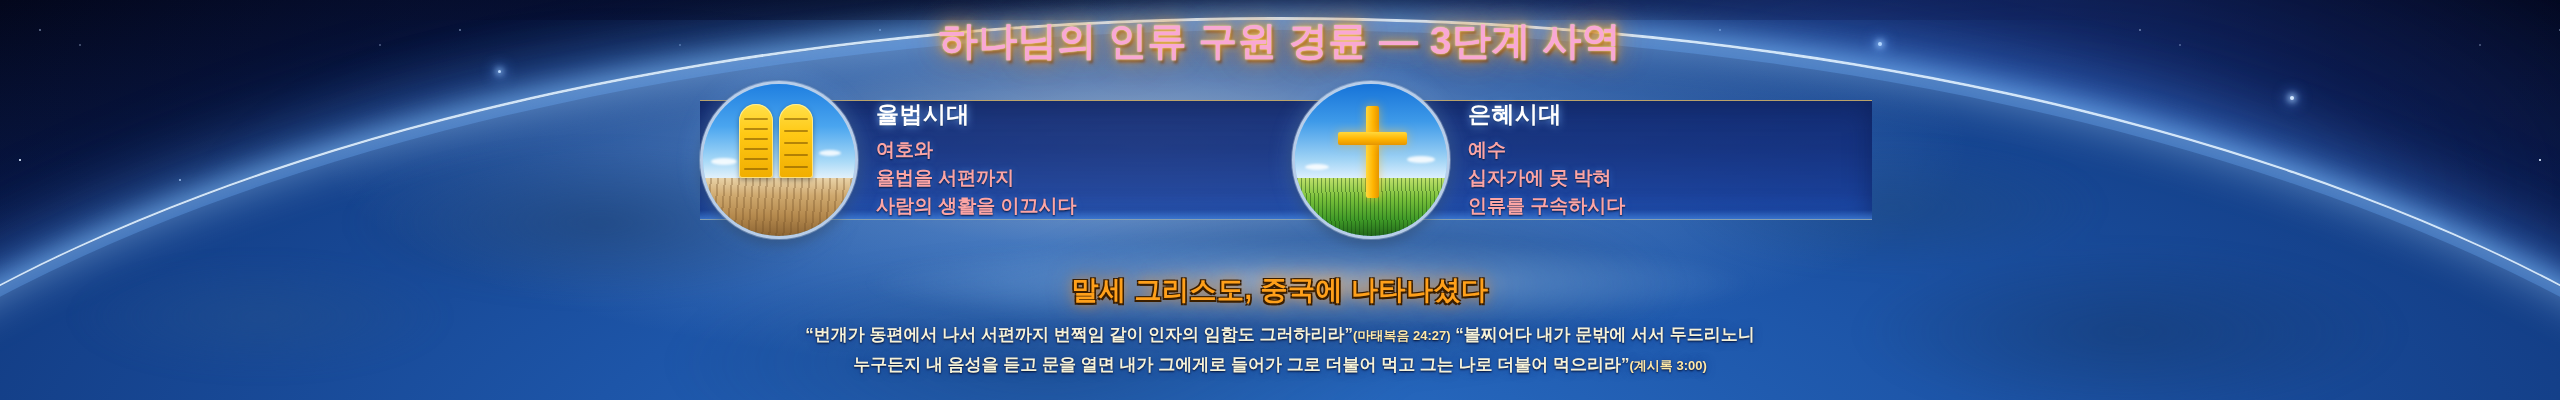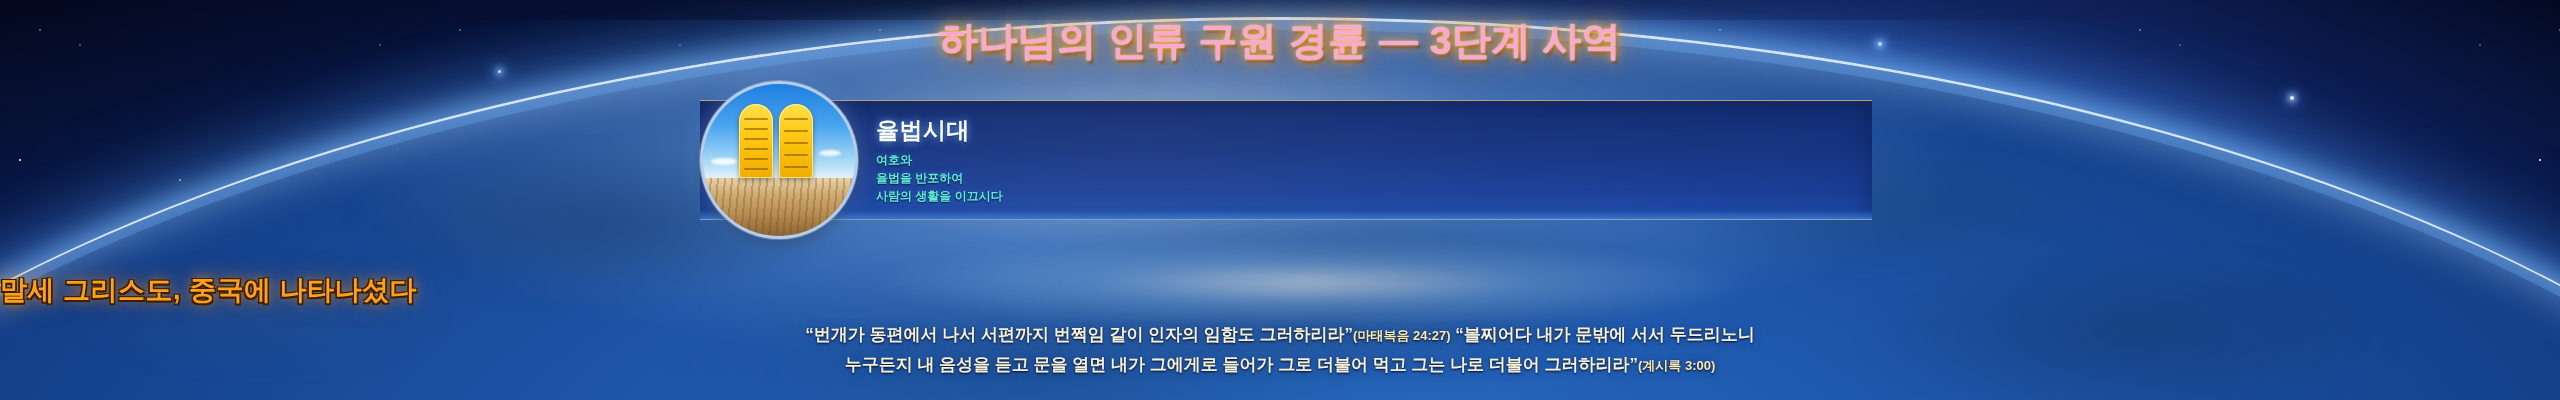--- a/index.html
+++ b/index.html
@@ -225,28 +225,29 @@
   .stage-text{
     position:absolute;left:176px;top:50%;transform:translateY(-50%);
     color:#fff;
   }
   .stage-title{
     font-size:23px;font-weight:bold;letter-spacing:.5px;color:#ffffff;
     text-shadow:0 0 8px rgba(120,180,255,.9),0 1px 2px rgba(0,20,60,.9);
     margin-bottom:6px;white-space:nowrap;
   }
   .stage-line{
-    font-size:12px;font-weight:bold;line-height:1.48;color:#5eead4;
+    font-size:19px;font-weight:bold;line-height:1.48;color:#fca5a5;
     text-shadow:0 1px 2px rgba(0,15,50,.95),0 0 6px rgba(70,140,240,.55);
     white-space:nowrap;
   }
 
   
   .subtitle{
     position:absolute;top:272px;left:0;width:100%;
+    text-align:center;
     font-size:27px;font-weight:bold;letter-spacing:.5px;
     color:#ffa01a;
     text-shadow:
       -1.5px -1.5px 0 #3a1e00, 1.5px -1.5px 0 #3a1e00,
       -1.5px  1.5px 0 #3a1e00, 1.5px  1.5px 0 #3a1e00,
       0 0 12px rgba(255,150,20,.85),
       0 0 26px rgba(255,110,0,.55);
     white-space:nowrap;
   }
 
@@ -310,34 +311,50 @@
             <div class="ln" style="top:14px;"></div>
               <div class="ln" style="top:26px;"></div>
             <div class="ln" style="top:38px;"></div>
               <div class="ln" style="top:50px;"></div>
             <div class="ln" style="top:62px;"></div>
           </div>
         </div>
         <div class="stage-text">
           <div class="stage-title">율법시대</div>
           <div class="stage-line">여호와</div>
-          <div class="stage-line">율법을 반포하여</div>
+          <div class="stage-line">율법을 서편까지</div>
           <div class="stage-line">사람의 생활을 이끄시다</div>
         </div>
       </div>
 
+      <div class="stage-item">
+        <div class="medallion m2">
+          <div class="med-sky"></div>
+          <div class="med-ground"></div>
+          <div class="cloud" style="left:10px;top:80px;width:24px;height:6px;"></div>
+          <div class="cloud" style="left:112px;top:72px;width:28px;height:7px;"></div>
+          <div class="cross-v"></div>
+          <div class="cross-h"></div>
+        </div>
+        <div class="stage-text">
+          <div class="stage-title">은혜시대</div>
+          <div class="stage-line">예수</div>
+          <div class="stage-line">십자가에 못 박혀</div>
+          <div class="stage-line">인류를 구속하시다</div>
+        </div>
+      </div>
 
 
     </div>
   </div>
 
   <div class="subtitle">말세 그리스도, 중국에 나타나셨다</div>
 
   <div class="scripture">
     <div class="line">
       <span>“번개가 동편에서 나서 서편까지 번쩍임 같이 인자의 임함도 그러하리라”</span><span class="ref">(마태복음 24:27)</span><span>&nbsp;</span><span>“볼찌어다 내가 문밖에 서서 두드리노니</span>
     </div>
     <div class="line">
-      <span>누구든지 내 음성을 듣고 문을 열면 내가 그에게로 들어가 그로 더불어 먹고 그는 나로 더불어 그러하리라”</span><span class="ref">(계시록 3:00)</span>
+      <span>누구든지 내 음성을 듣고 문을 열면 내가 그에게로 들어가 그로 더불어 먹고 그는 나로 더불어 먹으리라”</span><span class="ref">(계시록 3:00)</span>
     </div>
   </div>
 
 </div>
 
 </body></html>

